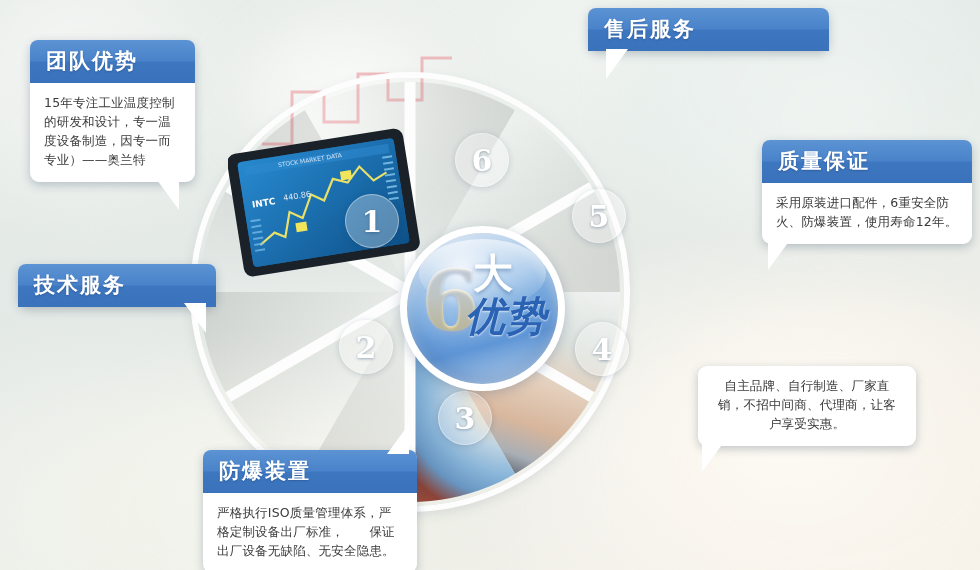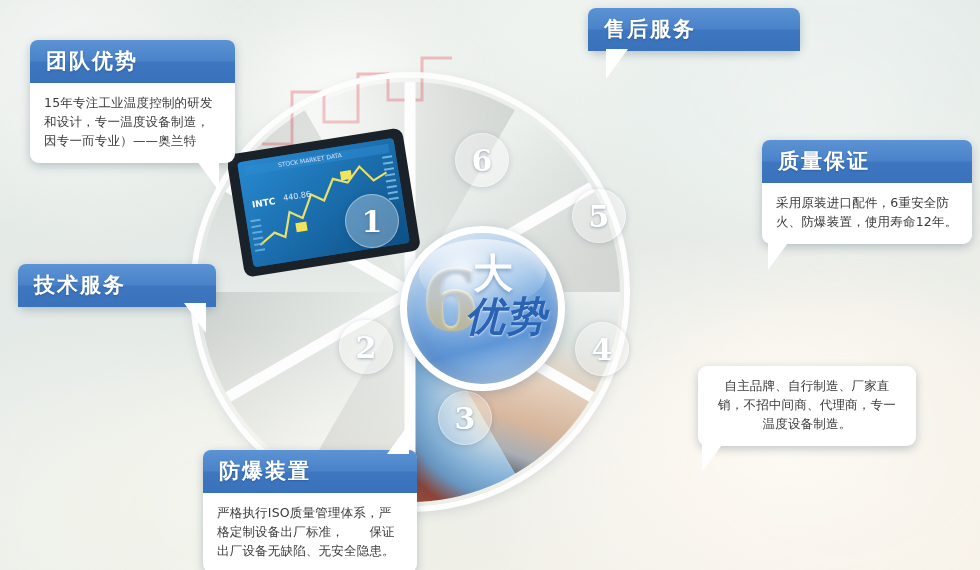--- a/index.html
+++ b/index.html
@@ -272,39 +272,39 @@
 
   <div id="hub">
     <div id="hubInner">
       <div id="hubGloss"></div>
       <div class="hub-6">6</div>
       <div class="hub-da">大</div>
       <div class="hub-ys">优势</div>
     </div>
   </div>
 
-  <div class="card" style="left:30px;top:40px;width:205px;">
+  <div class="card" style="left:30px;top:40px;width:165px;">
     <div class="card-hd">团队优势</div>
     <div class="card-bd">15年专注工业温度控制的研发和设计，专一温度设备制造，因专一而专业）——奥兰特</div>
     <div class="tail tail-br" style="right:16px;bottom:-28px;"></div>
   </div>
 
-  <div class="card" style="left:588px;top:8px;width:212px;">
+  <div class="card" style="left:588px;top:8px;width:241px;">
     <div class="card-hd">售后服务</div>
     <div class="tail tail-bl" style="left:18px;bottom:-28px;"></div>
   </div>
 
   <div class="card" style="left:762px;top:140px;width:210px;">
     <div class="card-hd">质量保证</div>
     <div class="card-bd">采用原装进口配件，6重安全防火、防爆装置，使用寿命12年。</div>
     <div class="tail tail-bl" style="left:6px;bottom:-26px;"></div>
   </div>
 
   <div class="card" style="left:698px;top:366px;width:218px;">
-    <div class="card-bd center">自主品牌、自行制造、厂家直销，不招中间商、代理商，专一温度设备制造。</div>
+    <div class="card-bd center">自主品牌、自行制造、厂家直销，不招中间商、代理商，让客户享受实惠。</div>
     <div class="tail tail-bl" style="left:4px;bottom:-26px;"></div>
   </div>
 
   <div class="card" style="left:203px;top:450px;width:214px;">
     <div class="card-hd">防爆装置</div>
     <div class="card-bd">严格执行ISO质量管理体系，严格定制设备出厂标准，　　保证出厂设备无缺陷、无安全隐患。</div>
     <div class="tail tail-tr" style="right:8px;top:-26px;"></div>
   </div>
 
   <div class="card" style="left:18px;top:264px;width:198px;">

